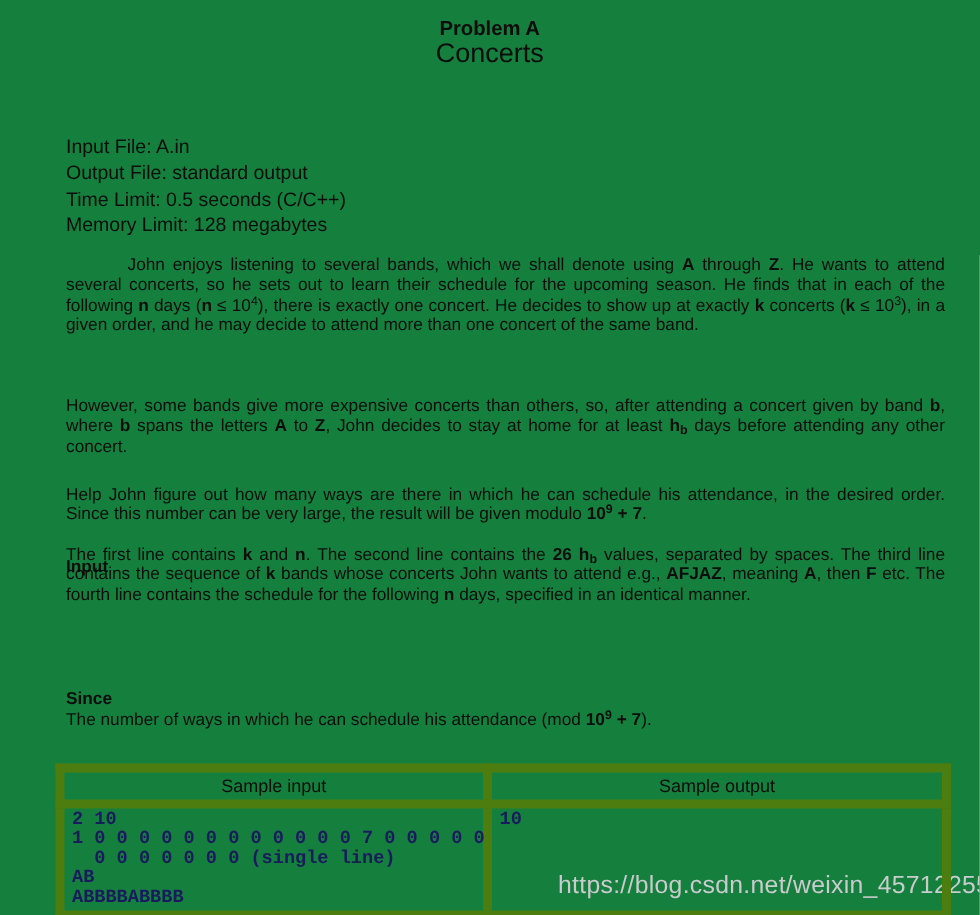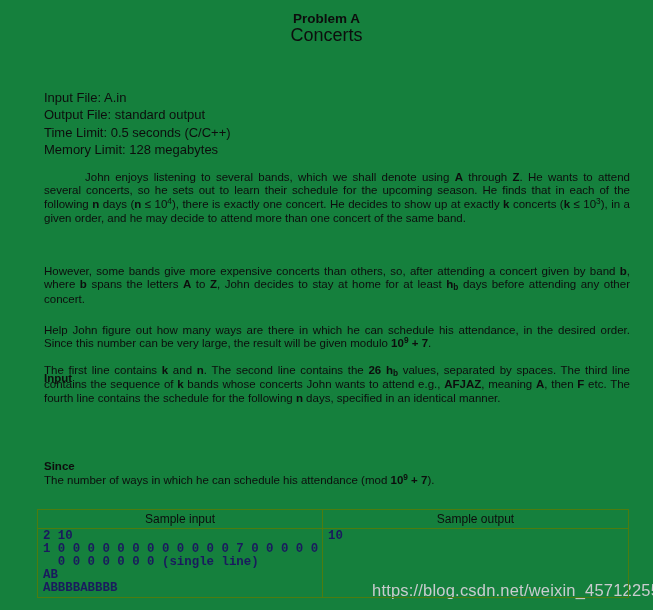--- a/index.html
+++ b/index.html
@@ -26,21 +26,21 @@
   .sg-b { font-weight:bold; }
   .sg-sup { position:relative; top:-4px; font-size:8.3px; }
   .sg-bsup { position:relative; top:-4px; font-size:8.3px; font-weight:bold; }
   .sg-bsub { position:relative; top:2px; font-size:8.3px; font-weight:bold; }
 
   .watermark { position:absolute; left:372px; top:581px; font-size:16.5px; color:#c9cbce;
                letter-spacing:0.2px; white-space:nowrap; }
 
   table.sample { position:absolute; left:37px; top:509px; width:591px; border-collapse:collapse;
                  table-layout:fixed; background:transparent; }
-  table.sample th, table.sample td { border:1px solid #4d7c0f; background:transparent; }
+  table.sample th, table.sample td { border:6px solid #4d7c0f; background:transparent; }
   table.sample th { height:16px; font-size:12px; font-weight:normal; text-align:center;
                     color:#0d0d0d; padding:1px 2px; }
   table.sample td { vertical-align:top; padding:1px 2px 2px 5px;
                     font-family:"Liberation Mono", monospace; font-weight:bold;
                     font-size:12.4px; line-height:13px; color:#1a1a5e; }
   .mono-line { white-space:pre; }
 </style>
 </head>
 <body>
 

